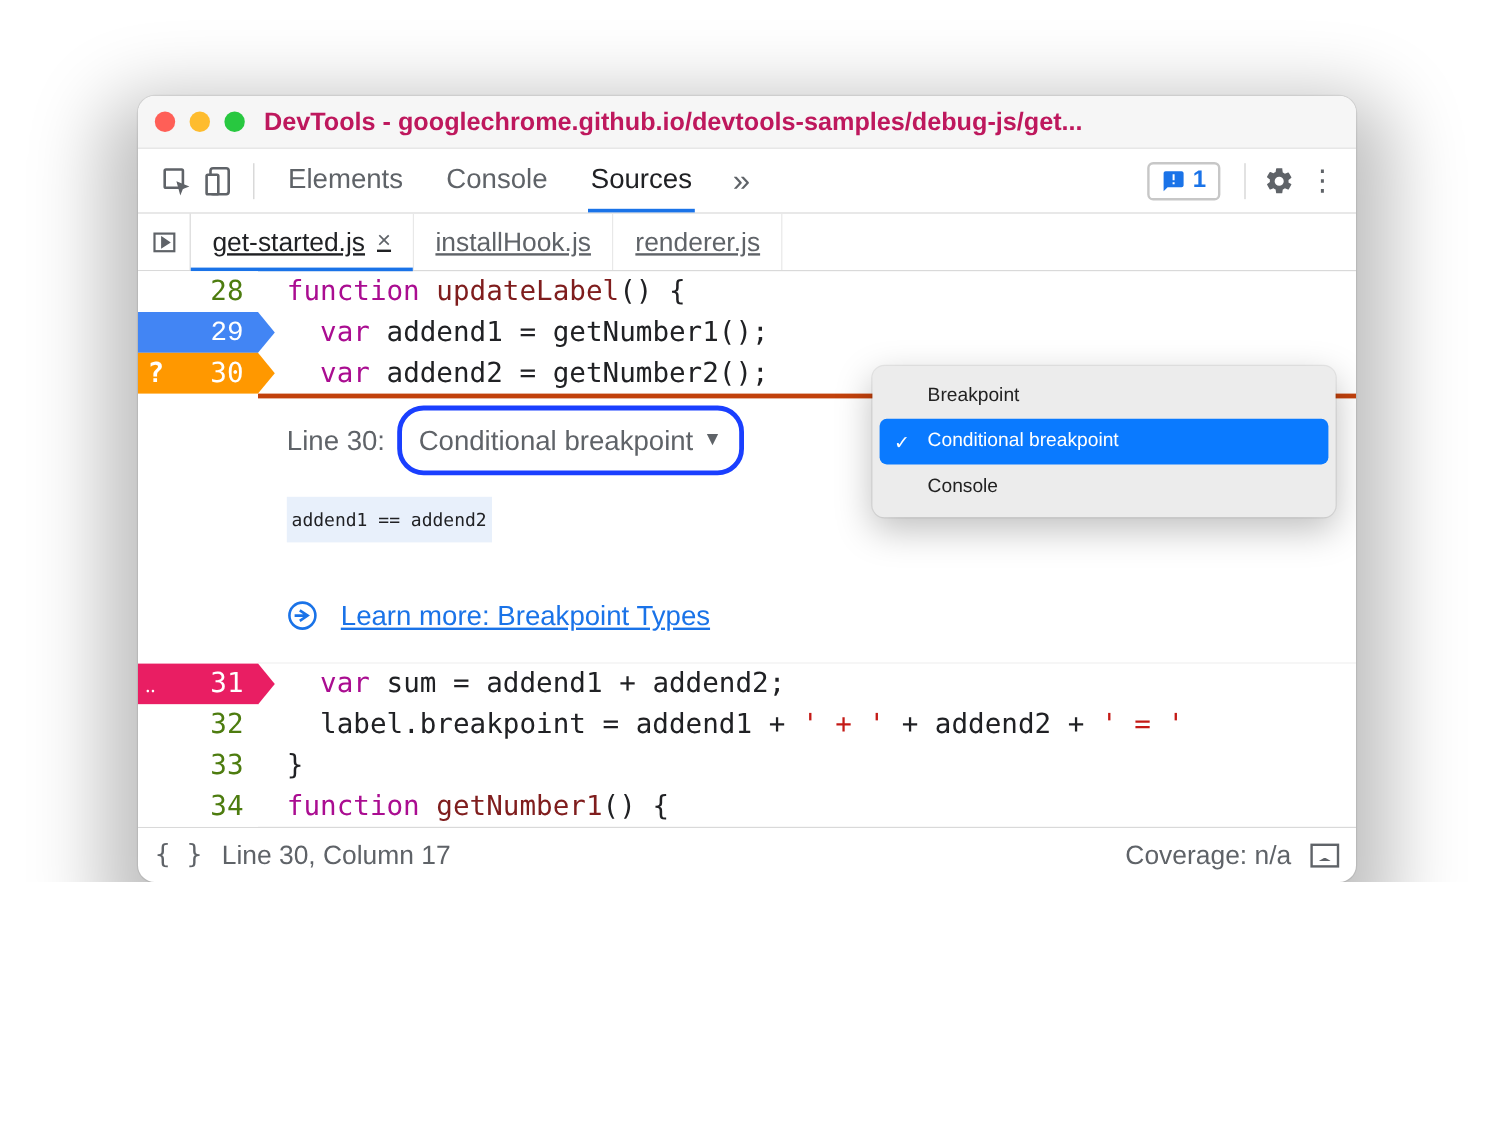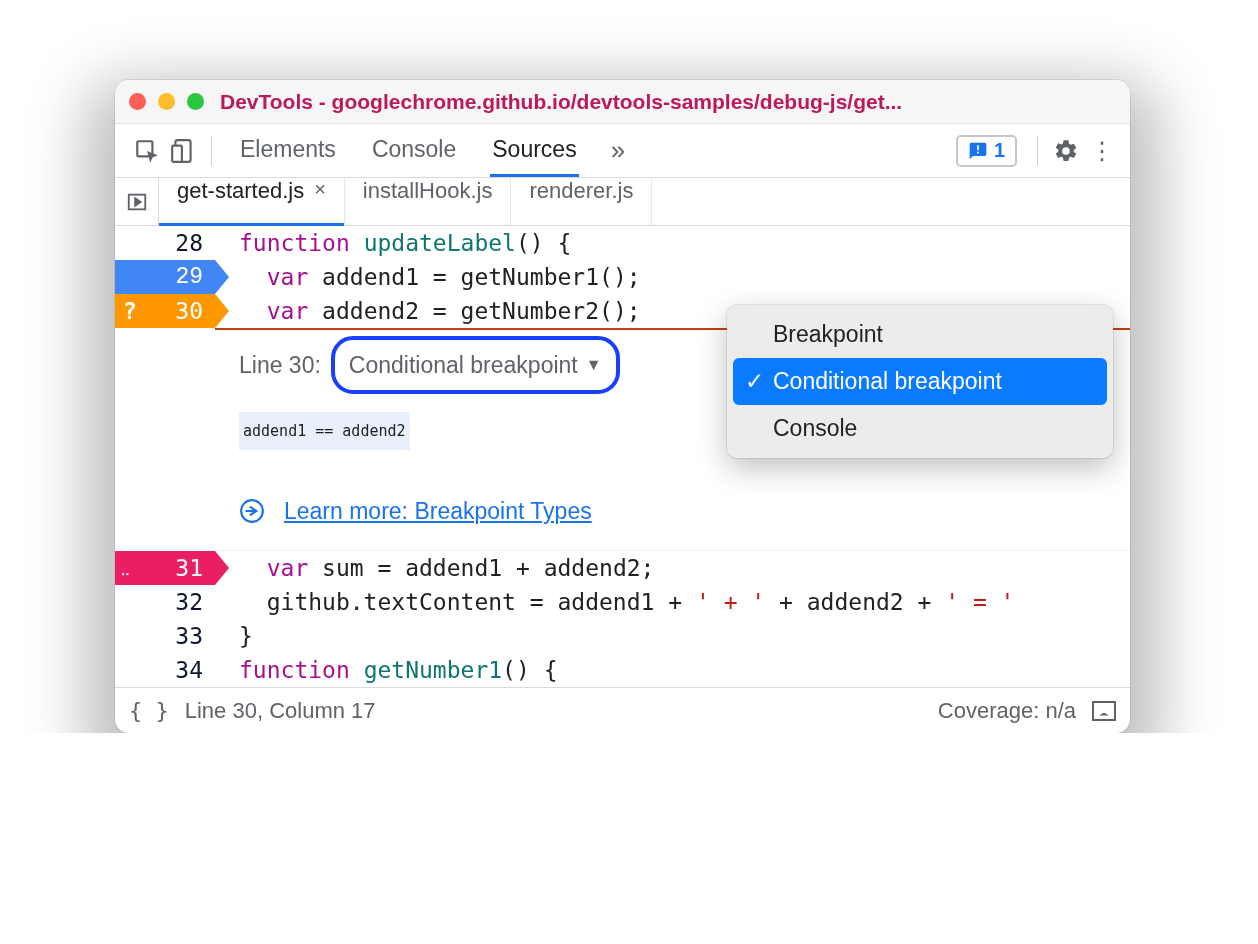--- a/index.html
+++ b/index.html
@@ -63,36 +63,36 @@
     height: 48px;
     display: flex;
     align-items: stretch;
     border-bottom: 1px solid #d9d9d9;
   }
   .ft-left {
     width: 44px; display: flex; align-items: center; justify-content: center;
     border-right: 1px solid #d9d9d9; color: #5f6368;
   }
   .ft-tab {
-    display: flex; gap: 10px;
+    display: flex; align-items: center; gap: 10px;
     padding: 0 18px; font-size: 22px; color: #5f6368;
-    border-right: 1px solid #e8e8e8; cursor: pointer;
+    border-right: 1px solid #e8e8e8; cursor: pointer; text-decoration: underline;
   }
   .ft-tab.active { color: #202124; position: relative; }
   .ft-tab.active::after {
     content: ""; position: absolute; left: 0; right: 0; bottom: -1px;
     height: 3px; background: #1a73e8;
   }
   .ft-close { font-size: 20px; color: #5f6368; }
   
   .code-area { font-family: Menlo, Consolas, monospace; font-size: 23px; line-height: 34px; }
   .code-line { display: flex; height: 34px; align-items: stretch; }
   .gutter {
     width: 100px; text-align: right; padding-right: 12px;
-    color: #0f172a; background: #fff; position: relative;
+    color: #4d7c0f; background: #fff; position: relative;
     display: flex; align-items: center; justify-content: flex-end;
   }
   .gutter.bp-blue {
     background: #4285f4; color: #ffffff; font-family: Liberation Mono, monospace;
   }
   .gutter.bp-blue::after {
     content: ""; position: absolute; right: -14px; top: 0; bottom: 0;
     width: 0; height: 0;
     border-top: 17px solid transparent;
     border-bottom: 17px solid transparent;
@@ -109,27 +109,27 @@
   .gutter.bp-pink { background: #e91e63; color: #fff; }
   .gutter.bp-pink::after {
     content: ""; position: absolute; right: -14px; top: 0; bottom: 0;
     border-top: 17px solid transparent;
     border-bottom: 17px solid transparent;
     border-left: 14px solid #e91e63;
   }
   .gutter.bp-pink .dots { position: absolute; left: 6px; color: #fff; letter-spacing: 1px; font-size: 16px; top: 2px; }
   .code { padding-left: 24px; white-space: pre; color: #202124; }
   .kw { color: #aa0d91; }
-  .fn { color: #0f766e; }
+  .fn { color: #7f1d1d; }
   .str { color: #c41a16; }
   
   .bp-editor {
     margin-left: 100px;
     background: #fff;
-    border-top: 2px solid #c2410c;
+    border-top: 4px solid #c2410c;
     border-bottom: 1px solid #f1f1f1;
     padding: 6px 0 22px 24px;
     font-family: -apple-system, Arial, sans-serif;
   }
   .bp-editor-row1 { display: flex; align-items: center; gap: 10px; font-size: 23px; color: #5f6368; position: relative; }
   .bp-type-pill {
     display: flex; align-items: center; gap: 8px;
     border: 4px solid #1a3fff; border-radius: 22px;
     padding: 8px 14px; color: #5f6368; font-size: 23px;
     cursor: pointer; position: relative;
@@ -145,21 +145,21 @@
   .learn-icon { color: #1a73e8; width: 26px; height: 26px; }
   
   .dropdown {
     position: absolute;
     left: 612px; top: 225px;
     width: 386px;
     background: #ececec;
     border-radius: 10px;
     box-shadow: 0 10px 30px rgba(0,0,0,0.25), 0 0 0 1px rgba(0,0,0,0.08);
     padding: 6px;
-    font-size: 23px;
+    font-size: 16px;
     z-index: 50;
   }
   .dd-item { padding: 10px 14px 10px 40px; border-radius: 6px; cursor: pointer; color: #222; position: relative; }
   .dd-item.selected { background: #0a7aff; color: #fff; }
   .dd-item.selected::before { content: "✓"; position: absolute; left: 12px; }
   
   .footer {
     height: 46px; border-top: 1px solid #d9d9d9;
     display: flex; align-items: center; padding: 0 14px; gap: 16px;
     color: #5f6368; font-size: 22px;
@@ -275,21 +275,21 @@
 
     <div class="code-line">
       <div class="gutter bp-pink">
           <span class="dots">‥</span>
           <span>31</span>
         </div>
       <div class="code">  <span class="kw">var</span><span> sum = addend1 + addend2;</span></div>
     </div>
     <div class="code-line">
       <div class="gutter">32</div>
-      <div class="code"><span>  github.textContent = addend1 + </span><span class="str">' + '</span><span> + addend2 + </span><span class="str">' = '</span></div>
+      <div class="code"><span>  label.breakpoint = addend1 + </span><span class="str">' + '</span><span> + addend2 + </span><span class="str">' = '</span></div>
     </div>
     <div class="code-line">
       <div class="gutter">33</div>
       <div class="code"><span>}</span></div>
     </div>
     <div class="code-line">
       <div class="gutter">34</div>
       <div class="code"><span class="kw">function</span><span class="fn"> getNumber1</span><span>() {</span></div>
     </div>
   </div>

